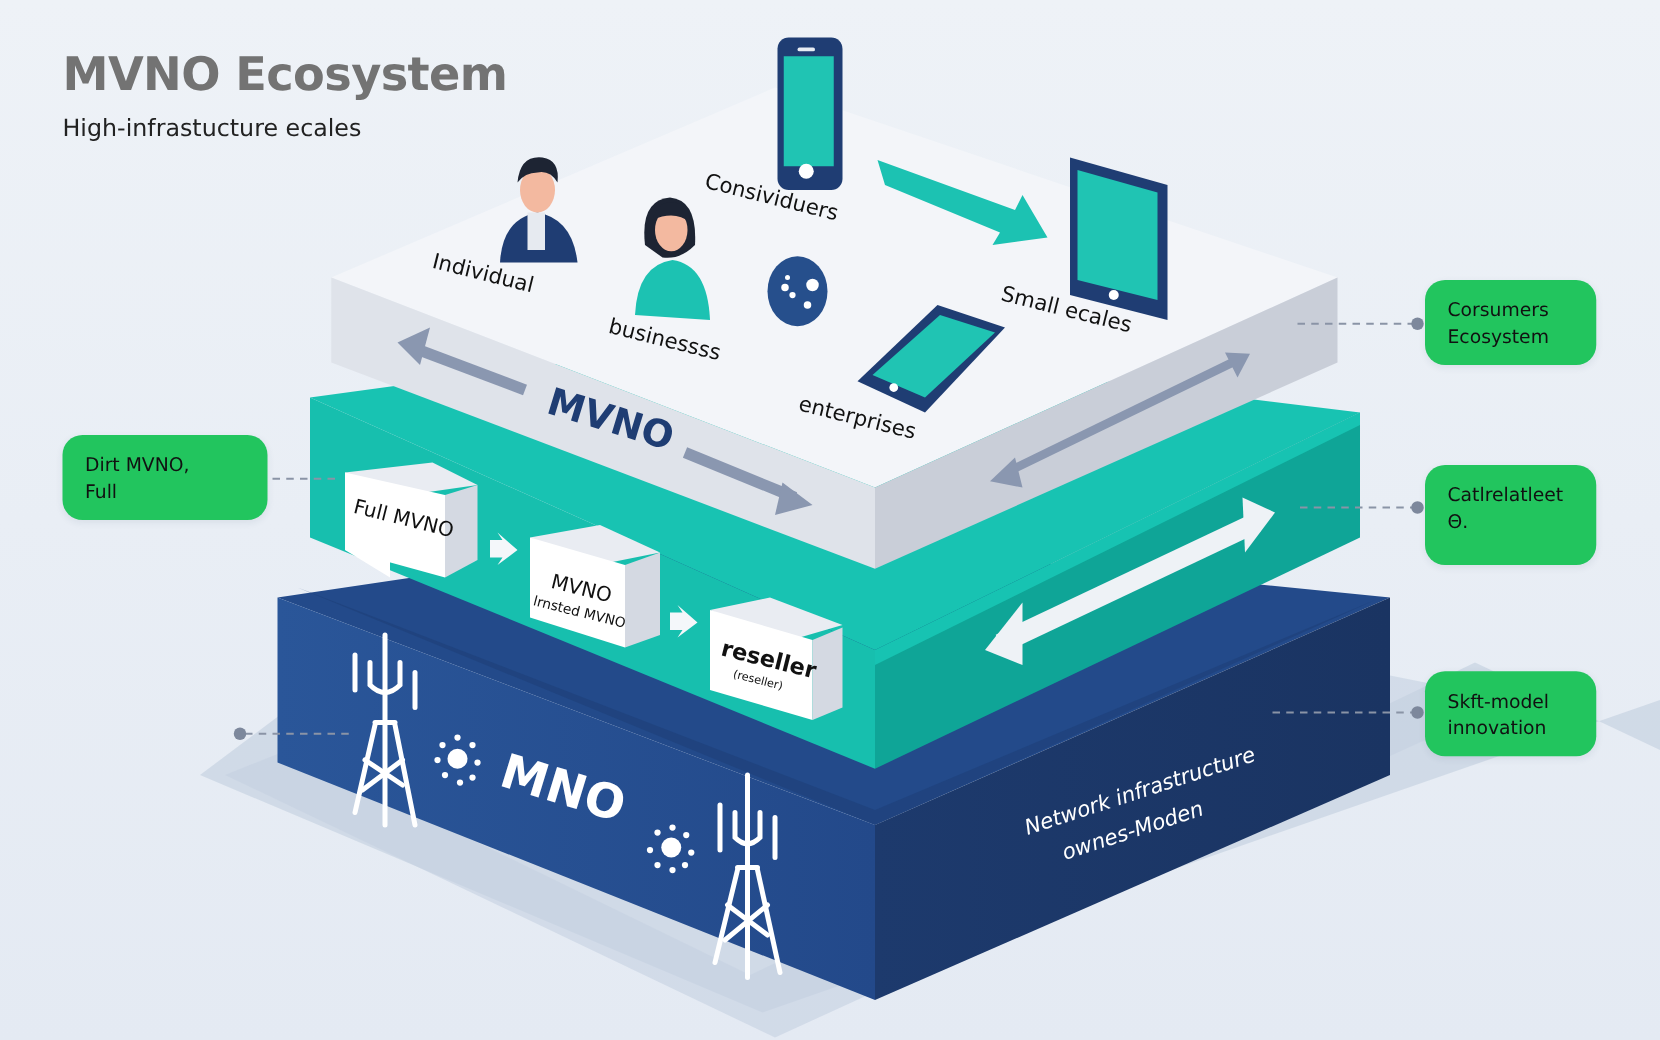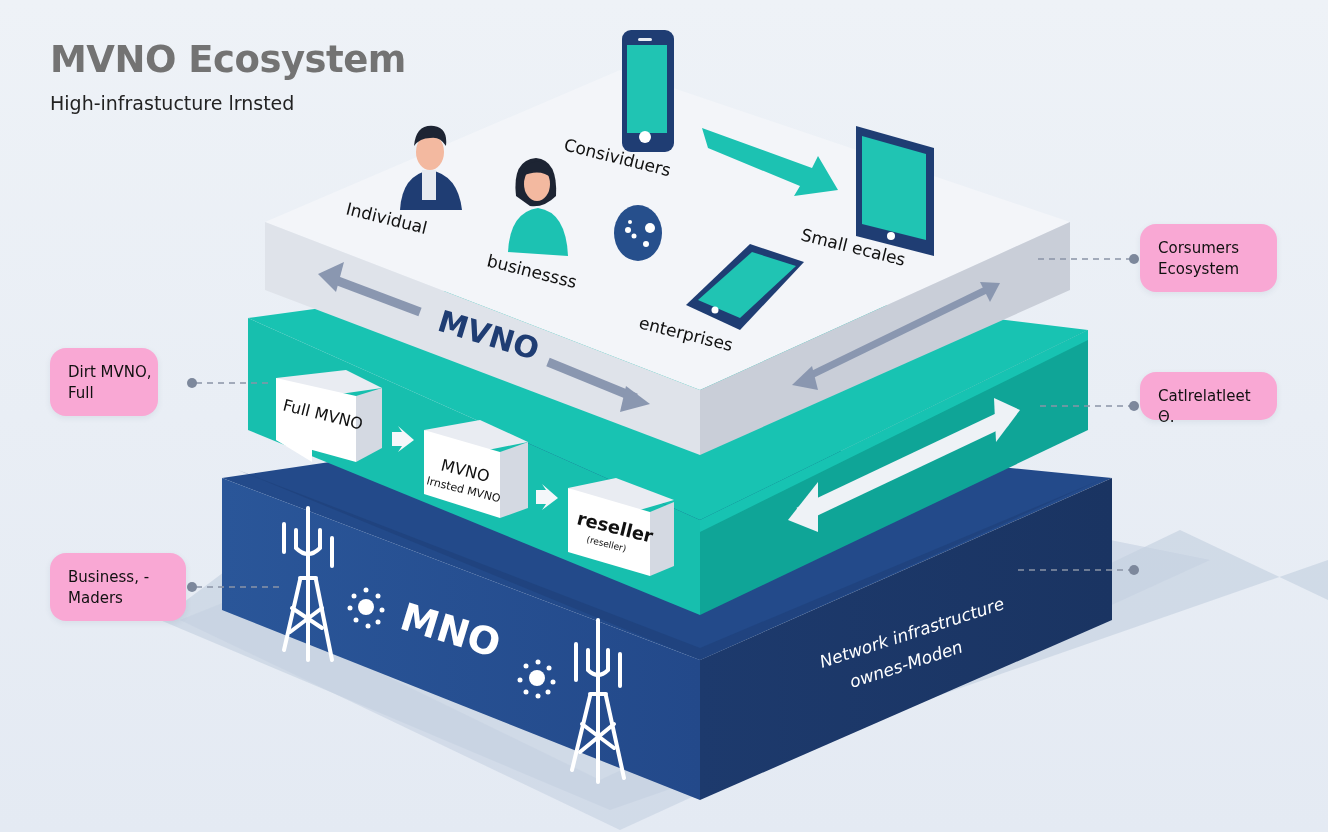--- a/index.html
+++ b/index.html
@@ -13,21 +13,21 @@
     position: absolute; left: 50px; top: 38px;
     font-family: "DejaVu Sans", sans-serif; font-weight: bold;
     font-size: 37px; color: #737373; letter-spacing: -0.5px;
   }
   .subtitle {
     position: absolute; left: 50px; top: 92px;
     font-family: "DejaVu Sans", sans-serif;
     font-size: 19px; color: #222;
   }
   .callout {
-    position: absolute; background: #f9a8d4; border-radius: 16px;
+    position: absolute; background: #22c55e; border-radius: 16px;
     box-shadow: 0 2px 6px rgba(40,60,90,0.08);
     font-family: "DejaVu Sans", sans-serif; font-size: 15px; line-height: 21px;
     color: #111; padding: 14px 18px; box-sizing: border-box;
   }
   .callout span { display: block; white-space: nowrap; }
 </style>
 </head>
 <body>
 
 <div id="stage">
@@ -243,31 +243,31 @@
       <text x="576" y="524" font-size="18" font-weight="bold" transform="rotate(14 576 524)">reseller</text>
       <text x="586" y="542" font-size="9" transform="rotate(14 586 542)">(reseller)</text>
 
       <text x="398" y="628" font-size="38" font-weight="bold" fill="#ffffff" transform="rotate(17 398 628)">MNO</text>
       <text x="822" y="668" font-size="17" font-style="italic" fill="#ffffff" transform="rotate(-18 822 668)">Network infrastructure</text>
       <text x="852" y="688" font-size="17" font-style="italic" fill="#ffffff" transform="rotate(-18 852 688)">ownes-Moden</text>
     </g>
   </svg>
 
   <div class="title">MVNO Ecosystem</div>
-  <div class="subtitle">High-infrastucture lrnsted</div>
-
-  <div class="callout" style="left:50px;top:348px;width:108px;height:68px;">
+  <div class="subtitle">High-infrastucture ecales</div>
+
+  <div class="callout" style="left:50px;top:348px;width:164px;height:68px;">
     <span>Dirt MVNO,</span>
     <span>Full</span>
-  </div>
-  <div class="callout" style="left:50px;top:553px;width:136px;height:68px;">
-    <span>Business, -</span>
-    <span>Maders</span>
   </div>
   <div class="callout" style="left:1140px;top:224px;width:137px;height:68px;">
     <span>Corsumers</span>
     <span>Ecosystem</span>
   </div>
-  <div class="callout" style="left:1140px;top:372px;width:137px;height:48px;">
+  <div class="callout" style="left:1140px;top:372px;width:137px;height:80px;">
     <span>Catlrelatleet</span>
     <span>Θ.</span>
   </div>
+  <div class="callout" style="left:1140px;top:537px;width:137px;height:68px;">
+    <span>Skft-model</span>
+    <span>innovation</span>
+  </div>
 </div>
 
 </body></html>

